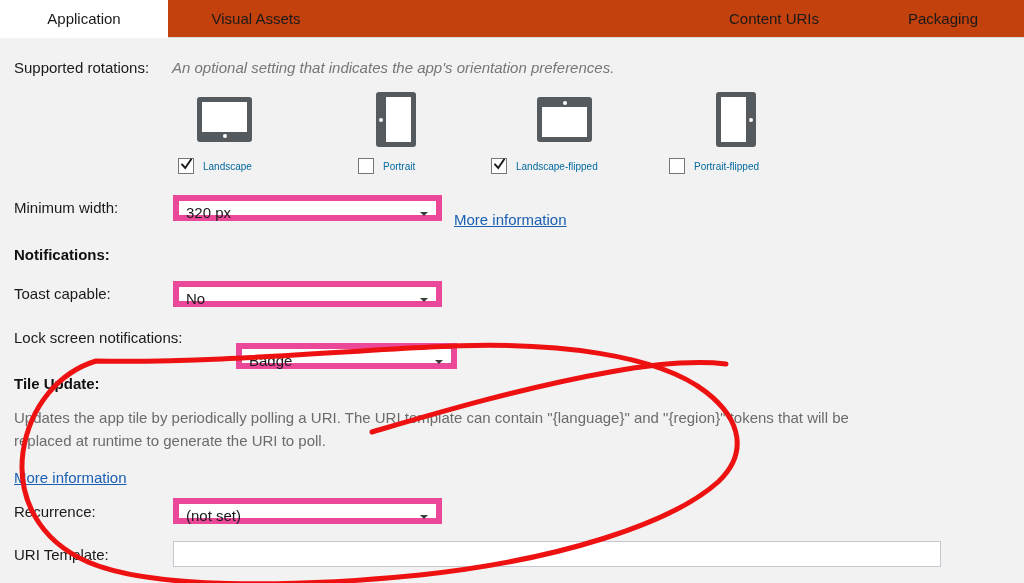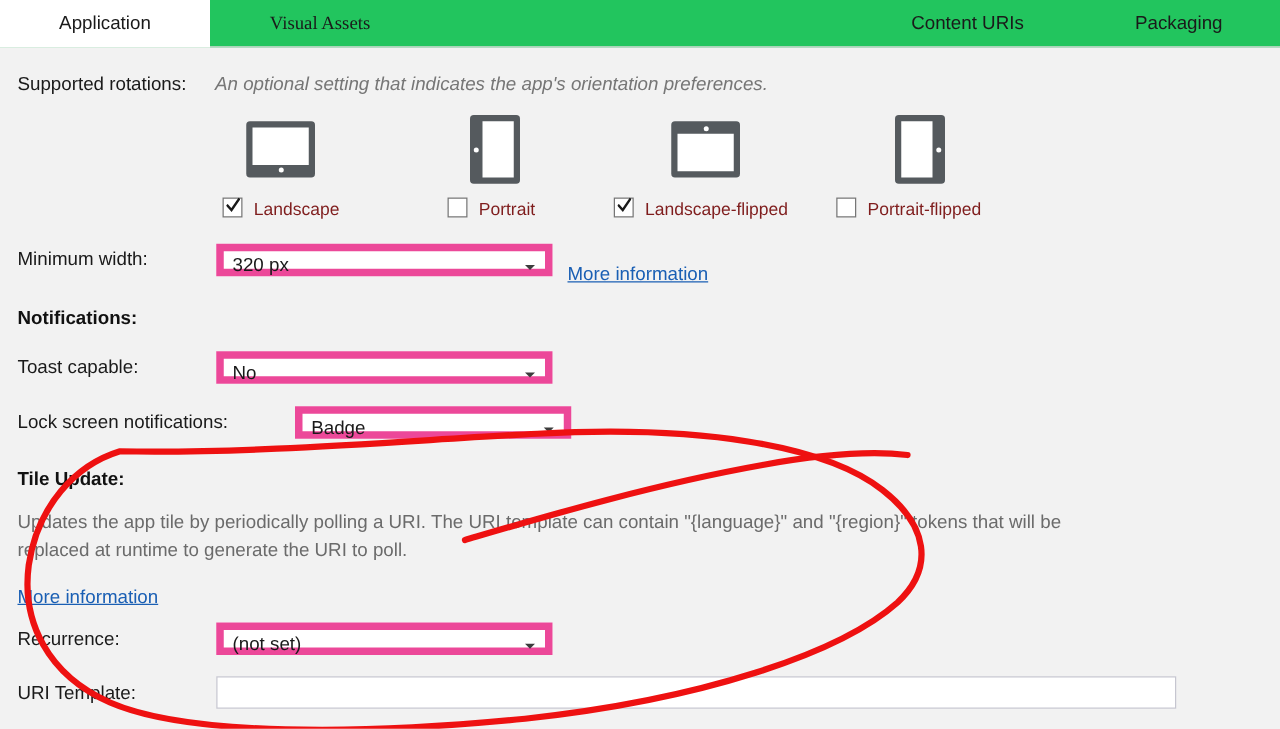--- a/index.html
+++ b/index.html
@@ -15,21 +15,21 @@
     position: relative;
     -webkit-font-smoothing: antialiased;
   }
 
   
   .tabstrip {
     position: absolute;
     left: 0; top: 0;
     width: 1024px;
     height: 38px;
-    background: #22c55e;
+    background: #c2410c;
     border-bottom: 1px solid #d9d9d9;
     box-sizing: border-box;
   }
   .tab {
     position: absolute;
     top: 0;
     height: 38px;
     line-height: 38px;
     text-align: center;
     font-size: 15px;
@@ -156,41 +156,41 @@
     cursor: pointer;
   }
   .cb-box .tick {
     position: absolute;
     left: 2px; top: -2px;
     width: 11px; height: 15px;
   }
   .cb-label {
     position: absolute;
     left: 25px; top: 0;
-    font-size: 14px;
+    font-size: 10px;
     line-height: 20px;
-    color: #7f1d1d;
+    color: #0369a1;
     white-space: nowrap;
     cursor: default;
   }
 
   
   .annotation {
     position: absolute;
     left: 0; top: 0;
     width: 1024px; height: 583px;
     pointer-events: none;
   }
 </style>
 </head>
 <body>
 
 <div class="tabstrip">
   <div class="tab active" style="left:0px;width:168px;">Application</div>
-  <div class="tab" style="left:168px;width:176px;font-family:Liberation Serif, serif;">Visual Assets</div>
+  <div class="tab" style="left:168px;width:176px;">Visual Assets</div>
   <div class="tab" style="left:686px;width:176px;">Content URIs</div>
   <div class="tab" style="left:862px;width:162px;">Packaging</div>
 </div>
 
 <div class="row-label" style="left:14px;top:59px;text-align:right;">Supported rotations:</div>
 <div class="muted" style="left:172px;top:59px;font-style:italic;">An optional setting that indicates the app's orientation preferences.</div>
 
 <div class="device" style="left:197px;top:97px;width:55px;height:45px;">
   <div class="screen" style="left:5px;top:5px;width:45px;height:30px;"></div>
   <div class="btn" style="left:25.5px;top:37px;"></div>
@@ -244,21 +244,21 @@
 
 <div class="section-head" style="left:14px;top:246px;">Notifications:</div>
 
 <div class="row-label" style="left:14px;top:285px;">Toast capable:</div>
 <div class="combo" style="left:173px;top:281px;width:269px;">
   <span class="val">No</span>
   <span class="arrow"></span>
 </div>
 
 <div class="row-label" style="left:14px;top:329px;">Lock screen notifications:</div>
-<div class="combo" style="left:203px;top:325px;width:221px;margin-left:33px;">
+<div class="combo" style="left:203px;top:343px;width:221px;margin-left:33px;">
   <span class="val">Badge</span>
   <span class="arrow"></span>
 </div>
 
 <div class="section-head" style="left:14px;top:375px;">Tile Update:</div>
 <div class="desc" style="left:14px;top:406px;">Updates the app tile by periodically polling a URI. The URI template can contain "{language}" and "{region}" tokens that will be</div>
 <div class="desc" style="left:14px;top:429px;">replaced at runtime to generate the URI to poll.</div>
 <div class="link" style="left:14px;top:457px;">More information</div>
 
 <div class="row-label" style="left:14px;top:503px;">Recurrence:</div>

